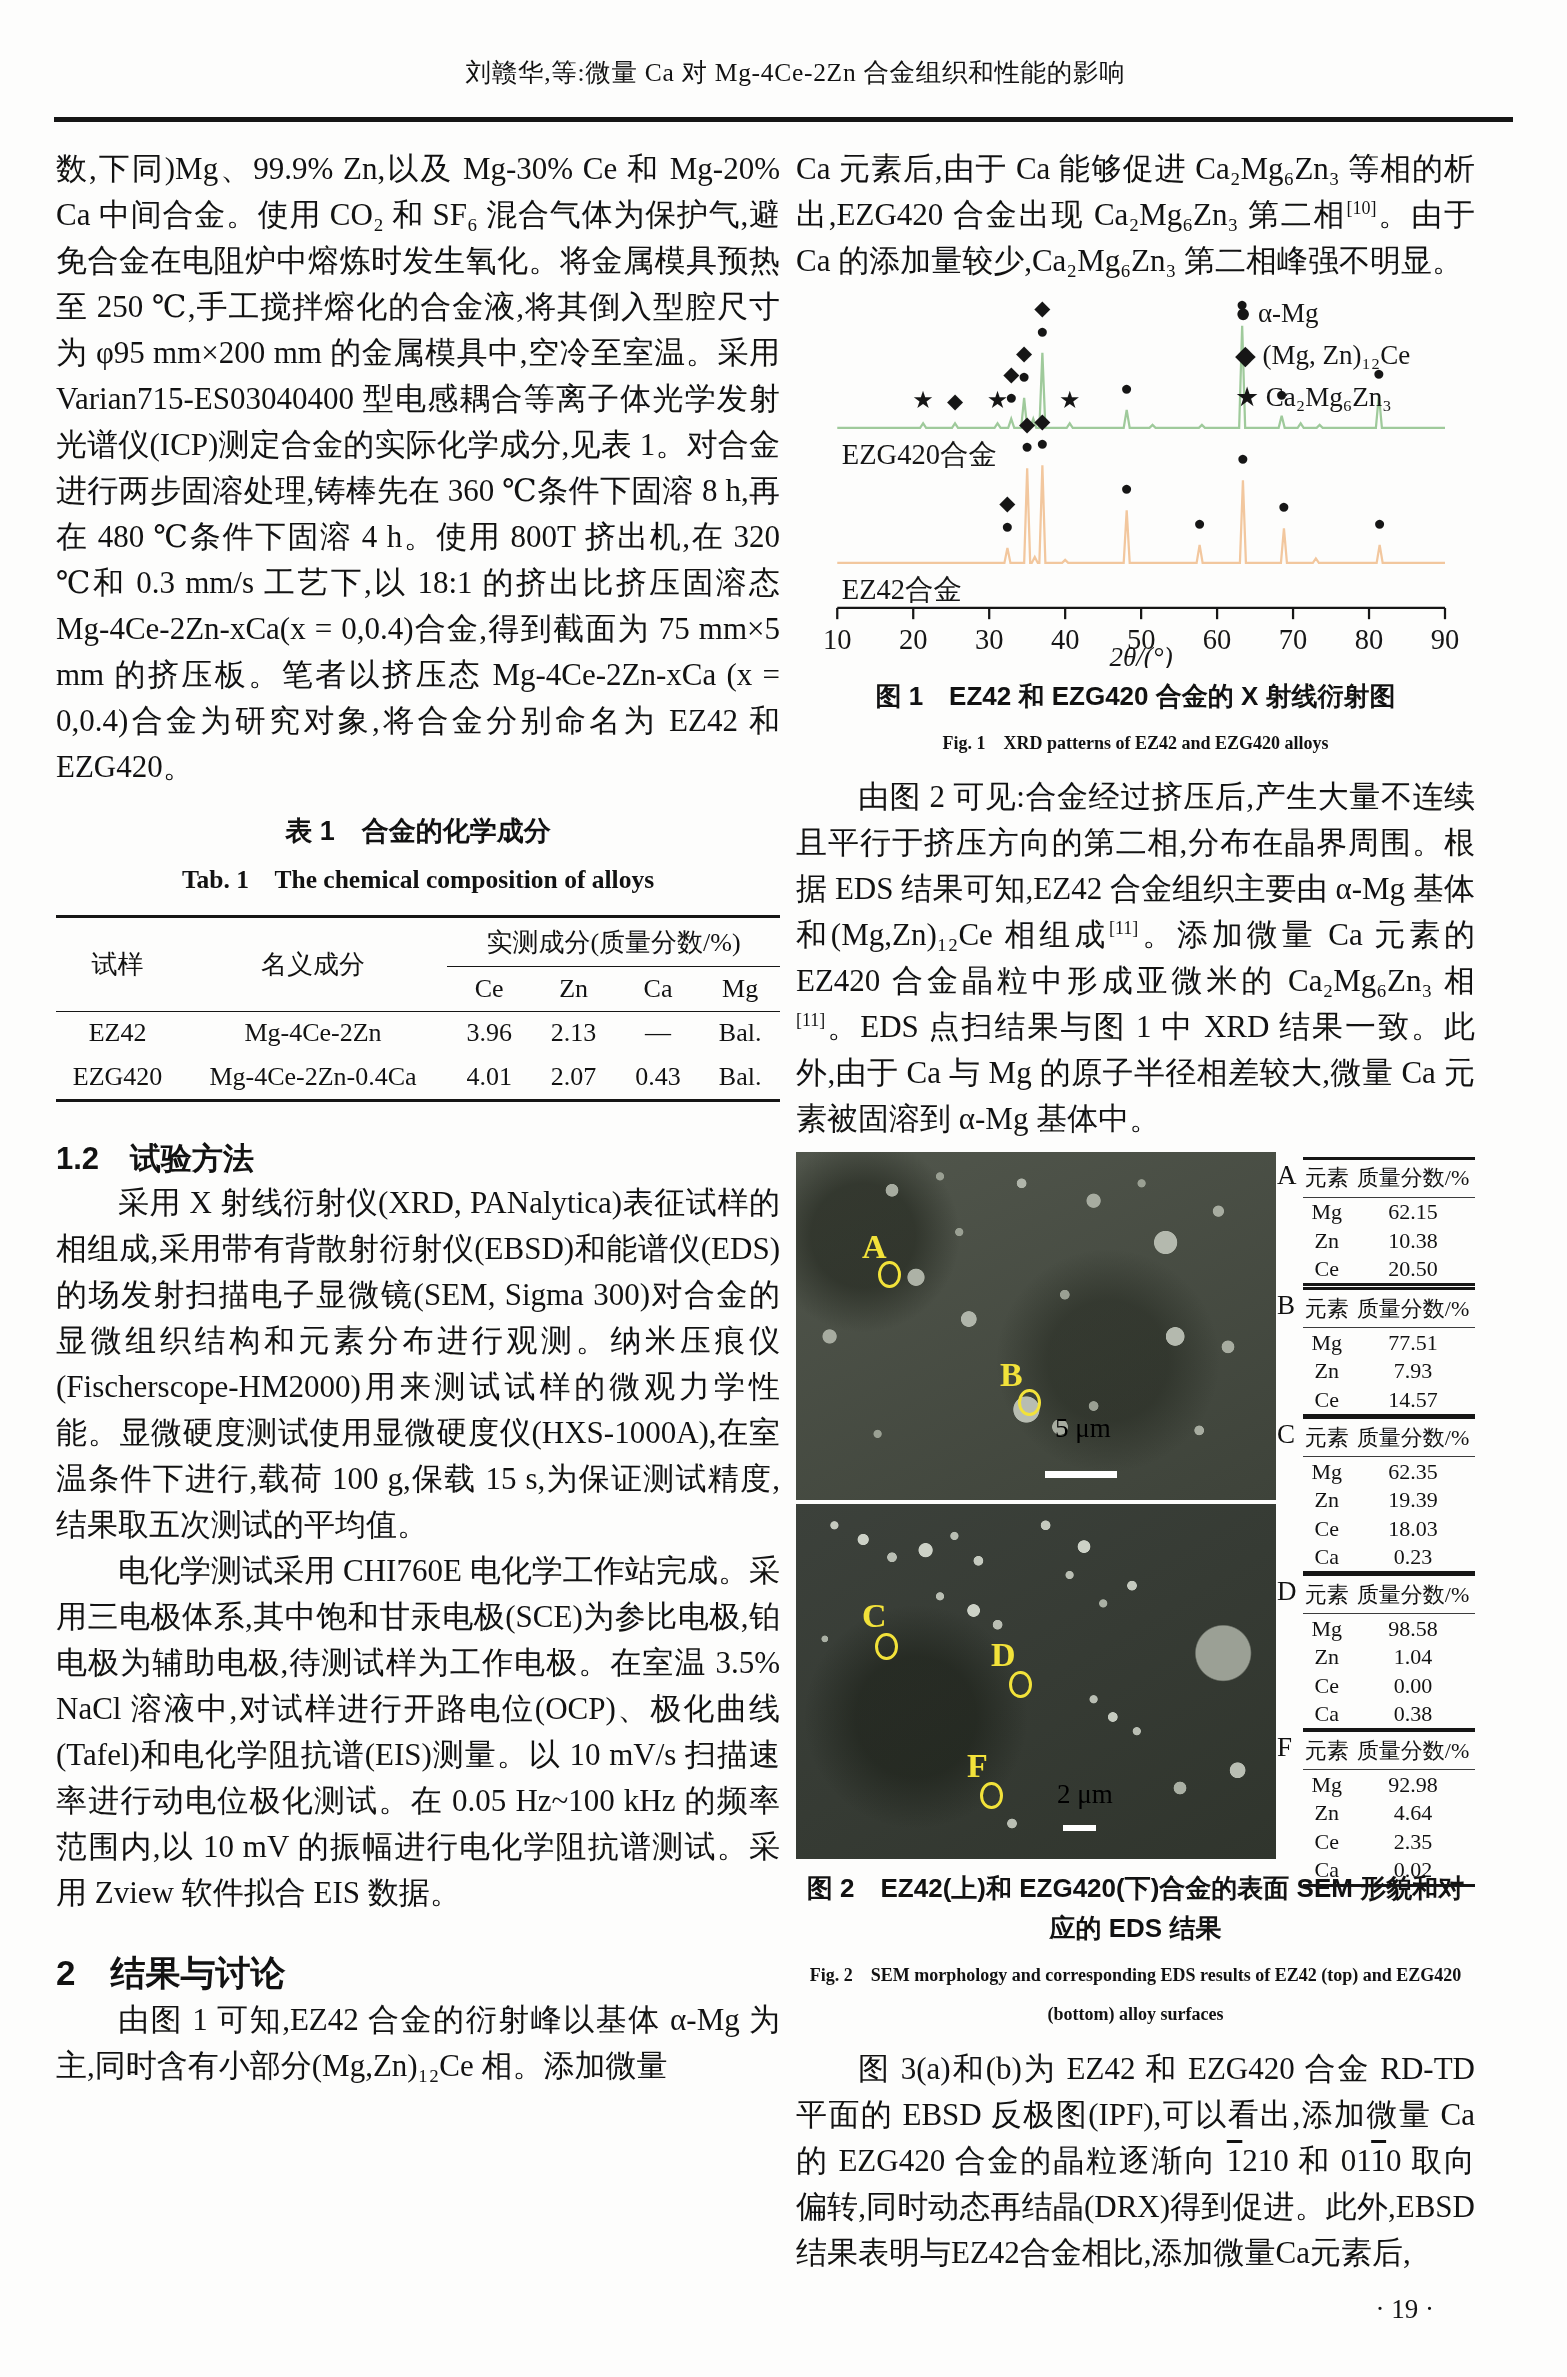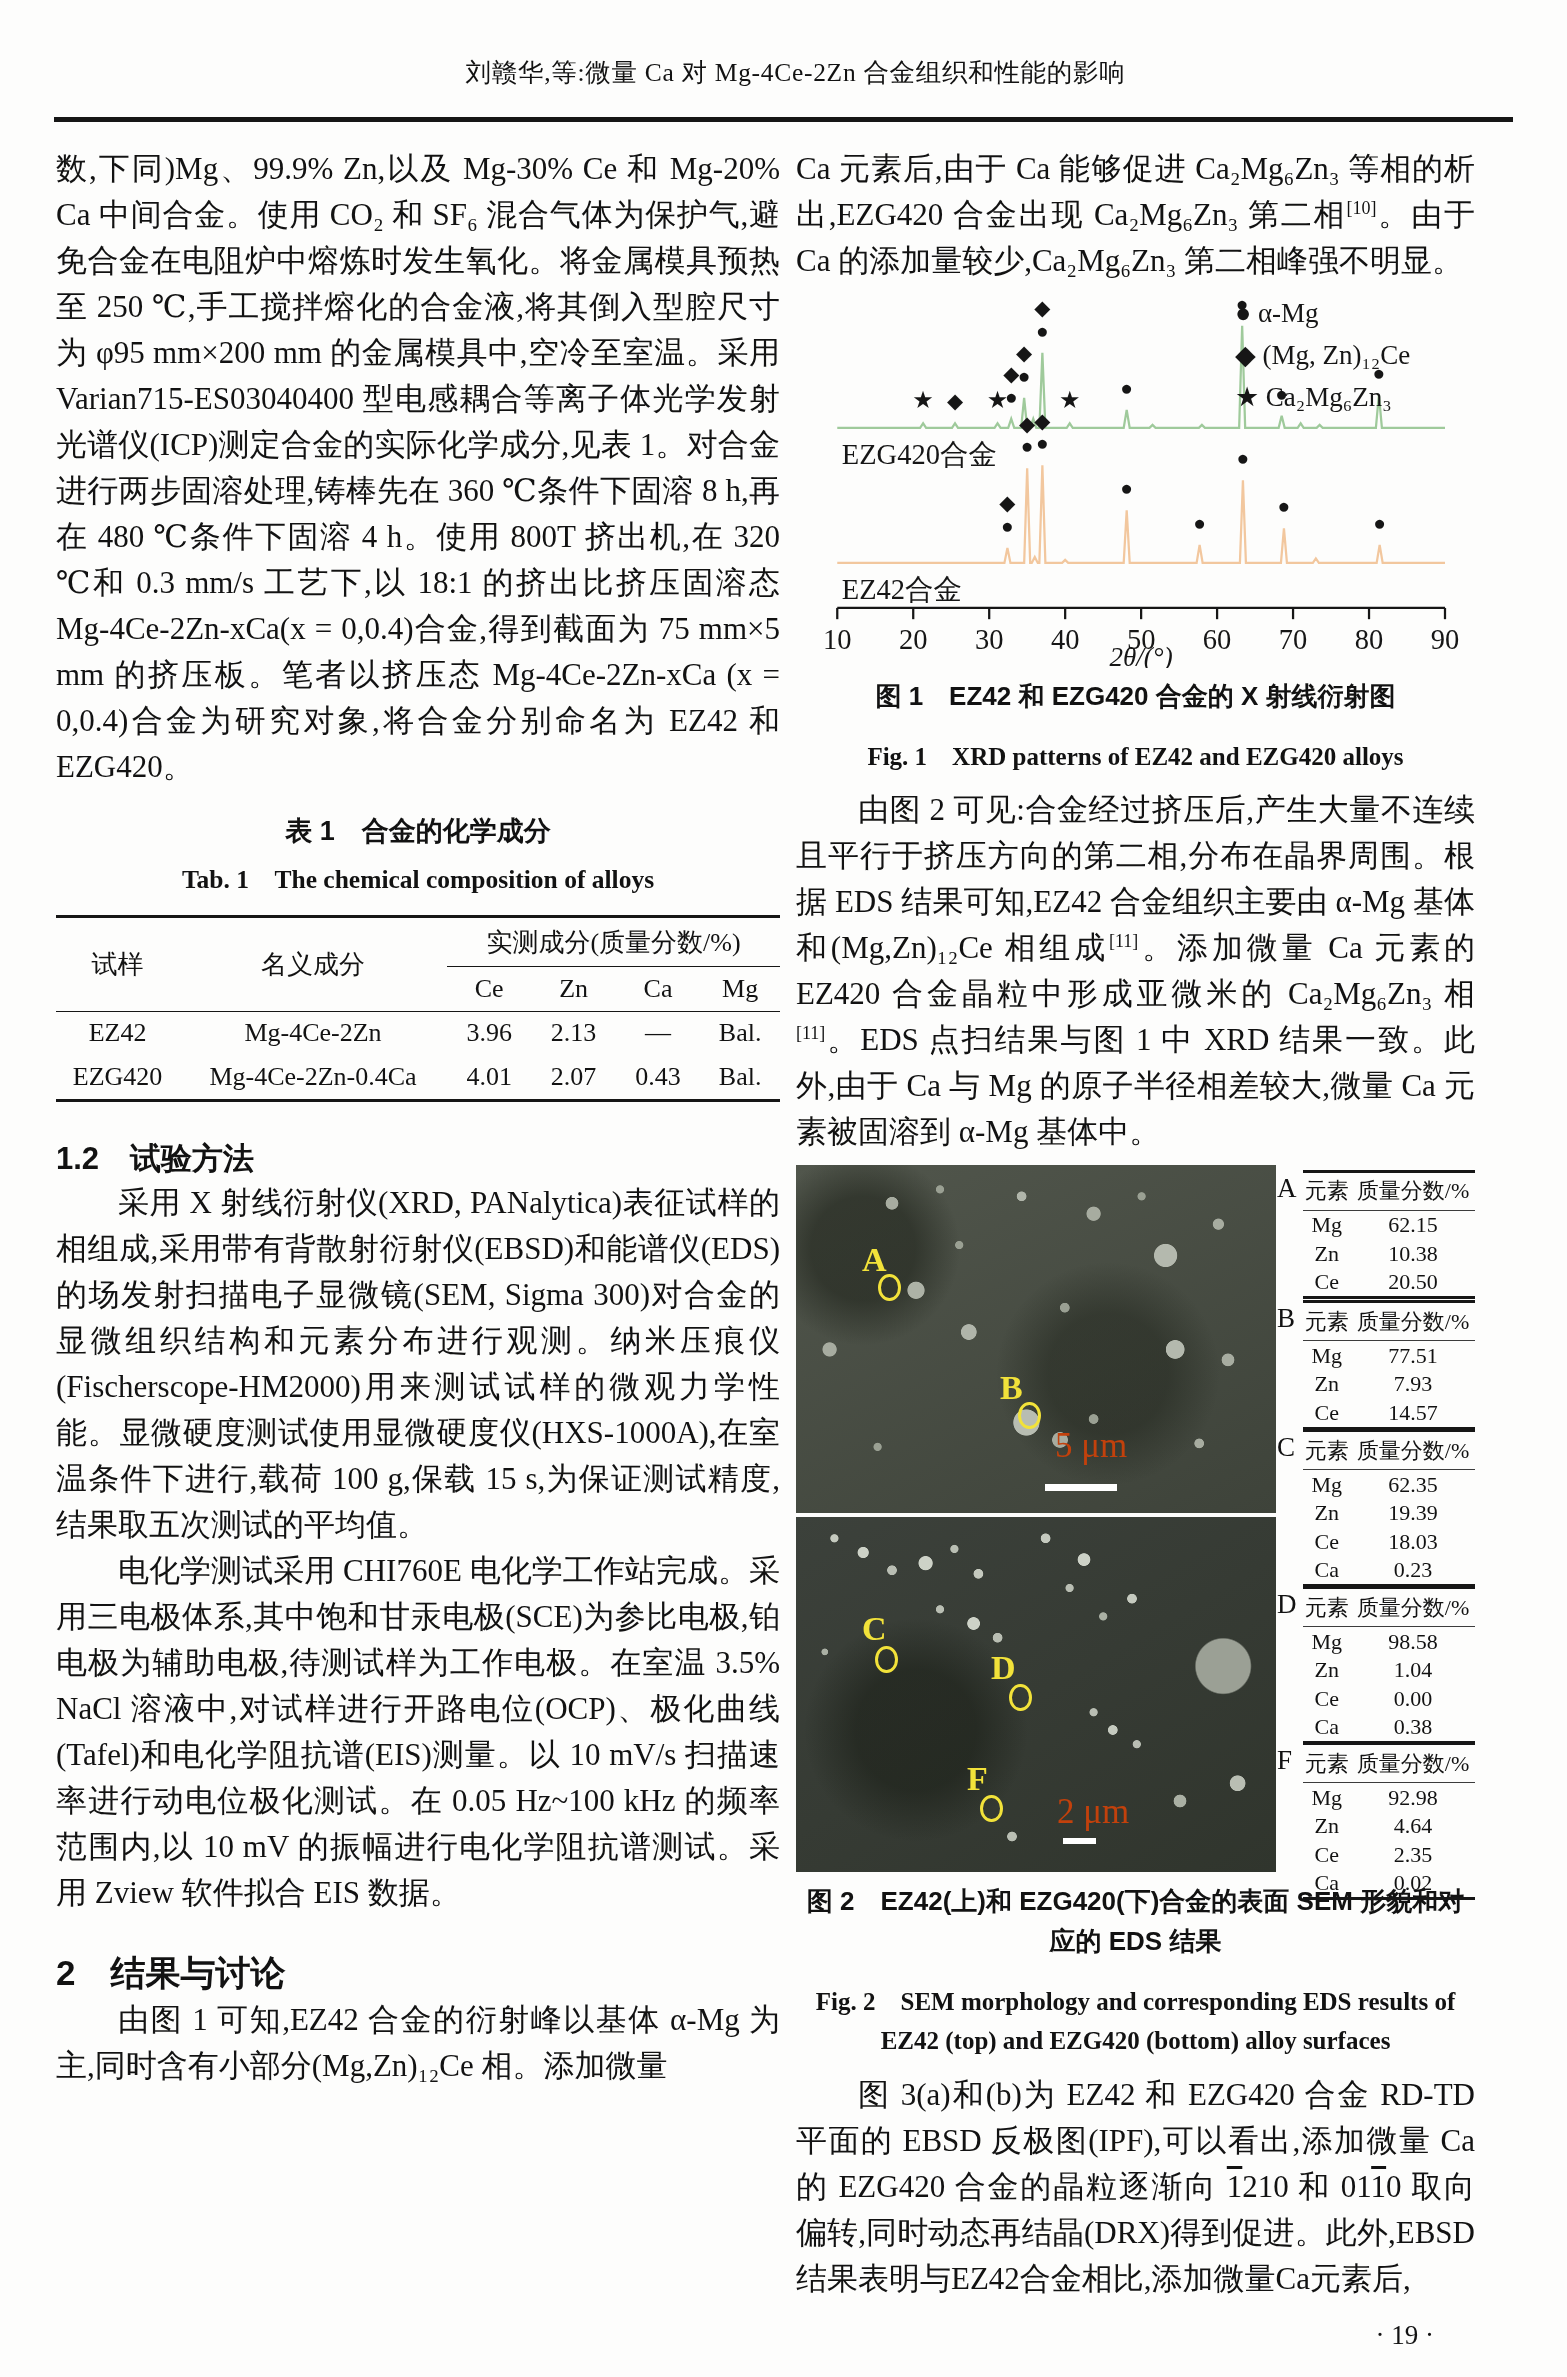--- a/index.html
+++ b/index.html
@@ -27,21 +27,21 @@
   .chem .w1{width:17%;} .chem .w2{width:37%;}
   h2.sec{font-size:35px;margin:34px 0 0;font-weight:bold;
          font-family:"Liberation Sans","DejaVu Sans",sans-serif;}
   h3.sec{font-size:31px;margin:36px 0 0;font-weight:bold;
          font-family:"Liberation Sans","DejaVu Sans",sans-serif;}
   .mt14{margin-top:10.5px;} .mt20{margin-top:15px;}
   .fig1{margin-top:4.5px;}
   .cap{text-align:center;font-weight:bold;}
   .cap-zh{font-size:26px;line-height:40px;margin-top:4.5px;
           font-family:"Liberation Sans","DejaVu Sans",sans-serif;}
-  .cap-en{font-size:25px;line-height:39px;margin-top:21px;}
+  .cap-en{font-size:18px;line-height:39px;margin-top:8px;}
   .fig2{position:relative;margin-top:7.5px;height:714px;}
   .sem{position:absolute;}
   .sem-top{left:0;top:3px;width:480px;height:348px;background:
     radial-gradient(circle at 20% 11%, #a7aca0 0 6px, rgba(0,0,0,0) 6.7px),
     radial-gradient(circle at 30% 7%, #9aa093 0 3.7px, rgba(0,0,0,0) 4.5px),
     radial-gradient(circle at 47% 9%, #b0b5aa 0 4.5px, rgba(0,0,0,0) 5.2px),
     radial-gradient(circle at 62% 14%, #a7aca0 0 6.7px, rgba(0,0,0,0) 7.5px),
     radial-gradient(circle at 72% 9%, #9aa093 0 3.7px, rgba(0,0,0,0) 4.5px),
     radial-gradient(circle at 77% 26%, #b4b9ae 0 11.2px, rgba(0,0,0,0) 12px),
     radial-gradient(circle at 88% 17%, #a7aca0 0 5.2px, rgba(0,0,0,0) 6px),
@@ -81,21 +81,21 @@
     radial-gradient(circle at 71% 64%, #b9beb3 0 3.7px, rgba(0,0,0,0) 4.5px),
     radial-gradient(circle at 89% 42%, #9ba095 0 27px, rgba(0,0,0,0) 28.5px),
     radial-gradient(circle at 92% 75%, #b9beb3 0 7.5px, rgba(0,0,0,0) 8.2px),
     radial-gradient(circle at 80% 80%, #aab0a4 0 6px, rgba(0,0,0,0) 6.7px),
     radial-gradient(circle at 45% 90%, #b9beb3 0 4.5px, rgba(0,0,0,0) 5.2px),
     radial-gradient(circle at 25% 60%, rgba(14,18,10,0.4) 0 60px, rgba(0,0,0,0) 112px),
     linear-gradient(150deg,#3c413b,#30352d);}
   .ylabel{position:absolute;color:#f2e23a;font-weight:bold;font-size:34px;}
   .ycirc{position:absolute;width:16.5px;height:21px;border:3px solid #f2e23a;border-radius:50%;}
   .sbar{position:absolute;background:#ffffff;}
-  .stext{position:absolute;color:#c2410c;font-size:35px;}
+  .stext{position:absolute;color:#000000;font-size:27px;}
   .eds{position:absolute;left:481px;width:198px;display:flex;align-items:flex-start;}
   .eds-letter{width:25.5px;font-size:27px;padding-top:3px;}
   table.eds-t{flex:1;border-collapse:collapse;font-size:22px;
               border-top:3px solid #161616;border-bottom:3px solid #161616;}
   .eds-t th{font-weight:normal;border-bottom:1.5px solid #3c3c3c;padding:3.7px 0;text-align:center;}
   .eds-t td{padding:1.5px 0;text-align:center;line-height:25.5px;}
   .pagenum{text-align:right;font-size:27px;margin-top:18px;padding-right:41px;}
   svg text{font-family:"Liberation Serif","DejaVu Serif",serif;fill:#161616;}
 </style>
 </head>

